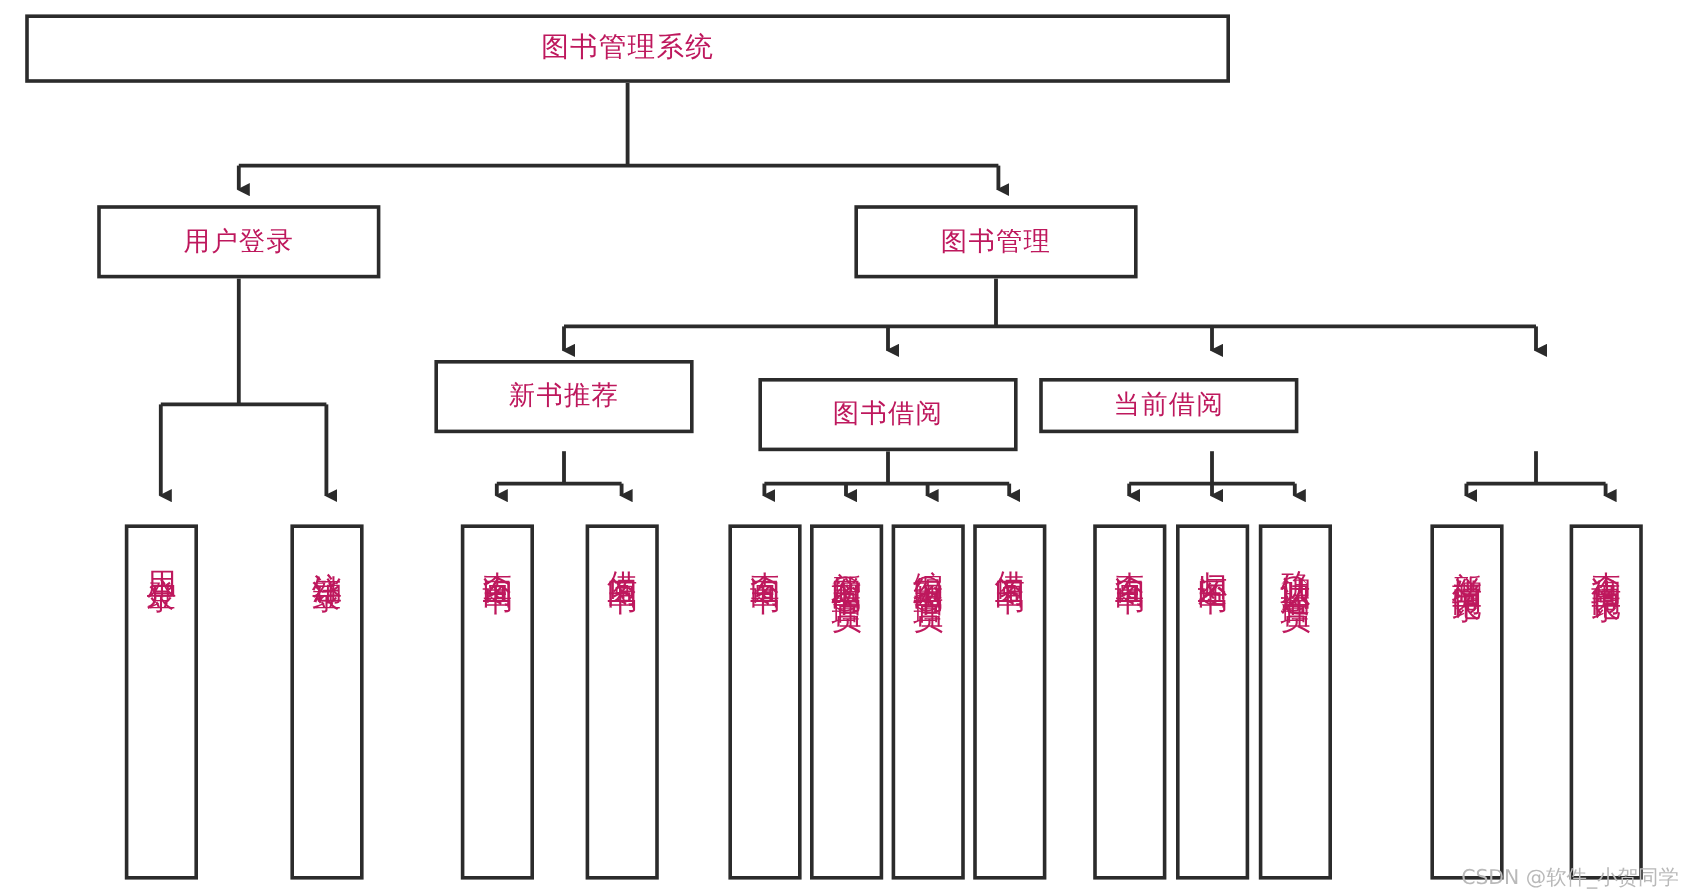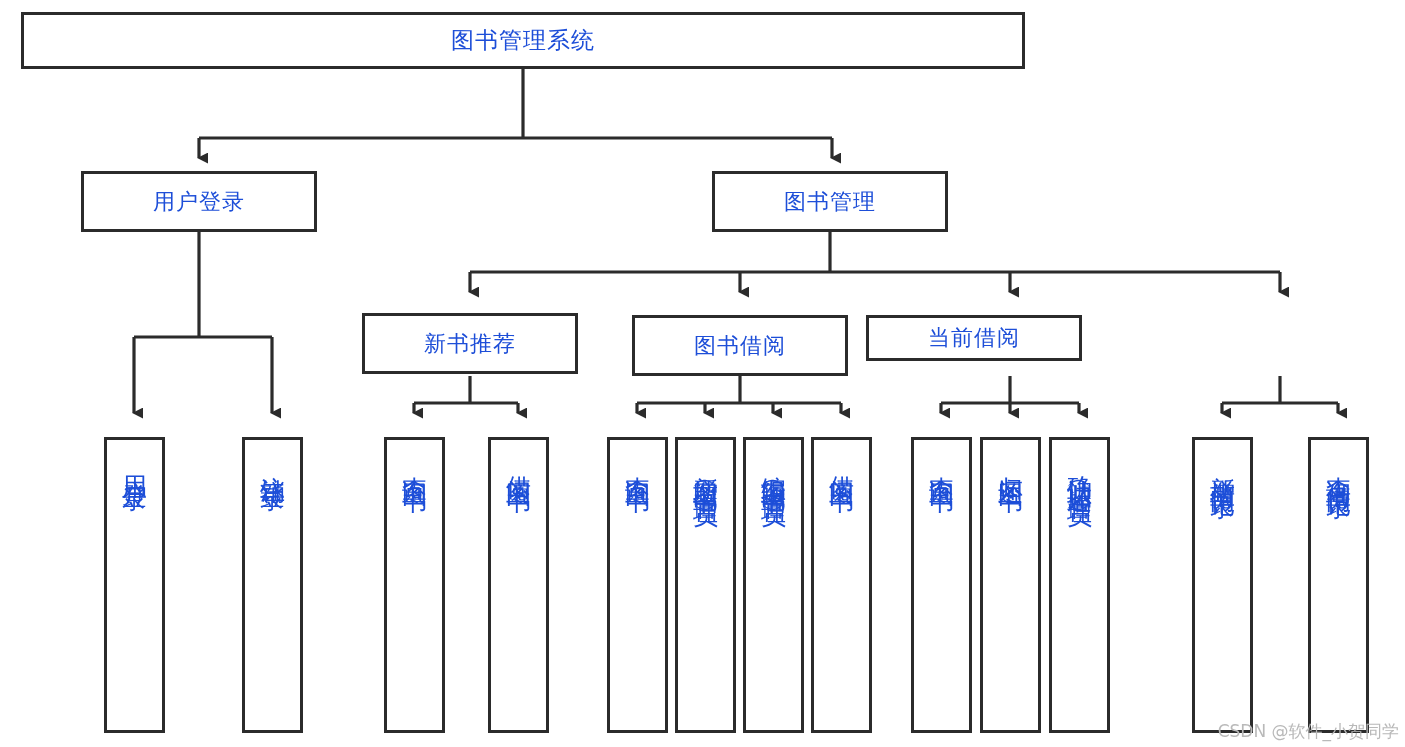--- a/index.html
+++ b/index.html
@@ -28,21 +28,21 @@
     position: absolute;
     box-sizing: border-box;
     background: #ffffff;
     border: 3px solid #2b2b2b;
     display: flex;
     align-items: center;
     justify-content: center;
     z-index: 3;
   }
   .node .label {
-    color: #1d4ed8;
+    color: #be185d;
     line-height: 1.18;
     text-align: center;
     white-space: nowrap;
   }
   .node.horiz .label {
     font-size: 22px;
     letter-spacing: 1px;
   }
   .node.title .label {
     font-size: 23px;
@@ -129,21 +129,21 @@
     <span class="label">图书管理系统</span>
   </div>
 
   <div class="node horiz" style="left:81px; top:171px; width:236px; height:61px;">
     <span class="label">用户登录</span>
   </div>
   <div class="node horiz" style="left:712px; top:171px; width:236px; height:61px;">
     <span class="label">图书管理</span>
   </div>
 
-  <div class="node horiz" style="left:362px; top:313px; width:216px; height:61px;">
+  <div class="node horiz" style="left:362px; top:300px; width:216px; height:61px;">
     <span class="label">新书推荐</span>
   </div>
   <div class="node horiz" style="left:632px; top:315px; width:216px; height:61px;">
     <span class="label">图书借阅</span>
   </div>
   <div class="node horiz" style="left:866px; top:315px; width:216px; height:46px;">
     <span class="label">当前借阅</span>
   </div>
 
   <div class="node vert" style="left:104px; top:437px; width:61px; height:296px;">

